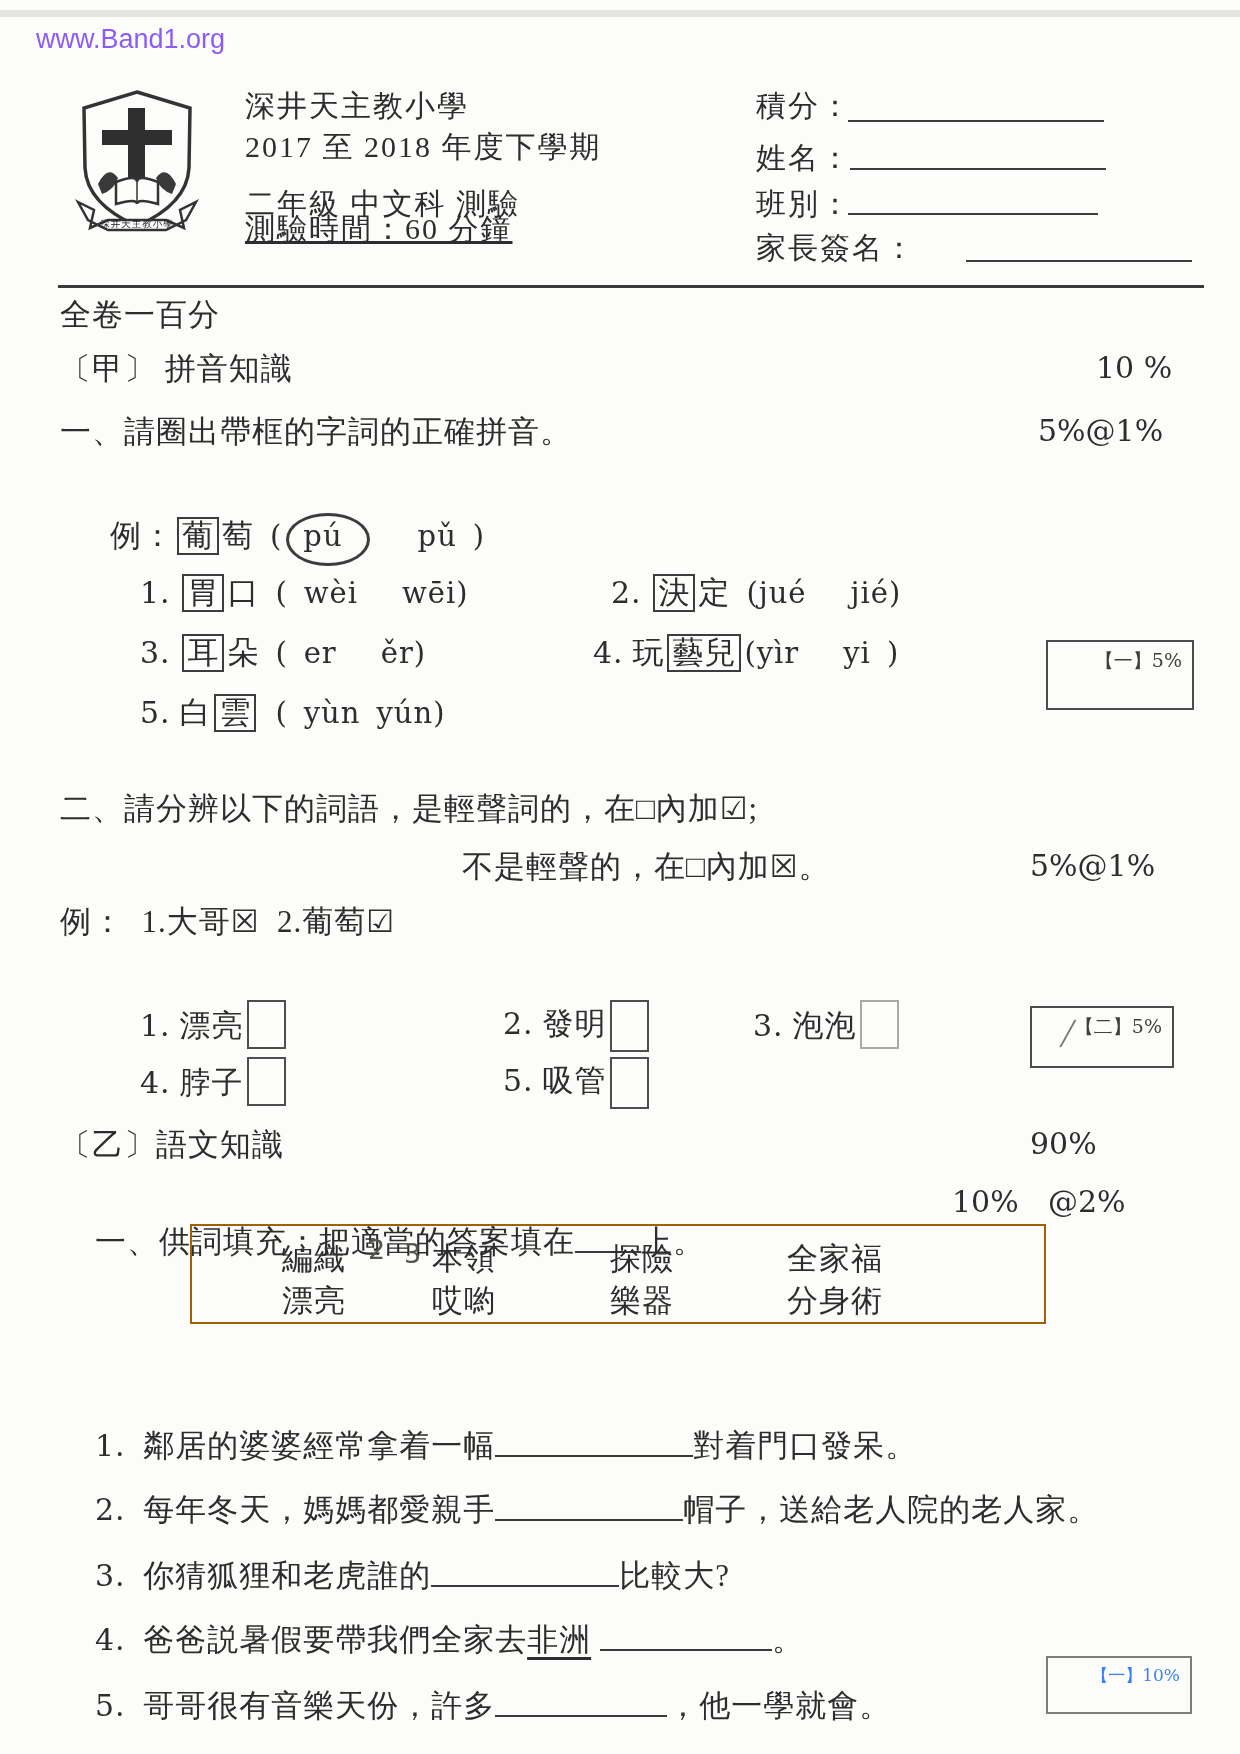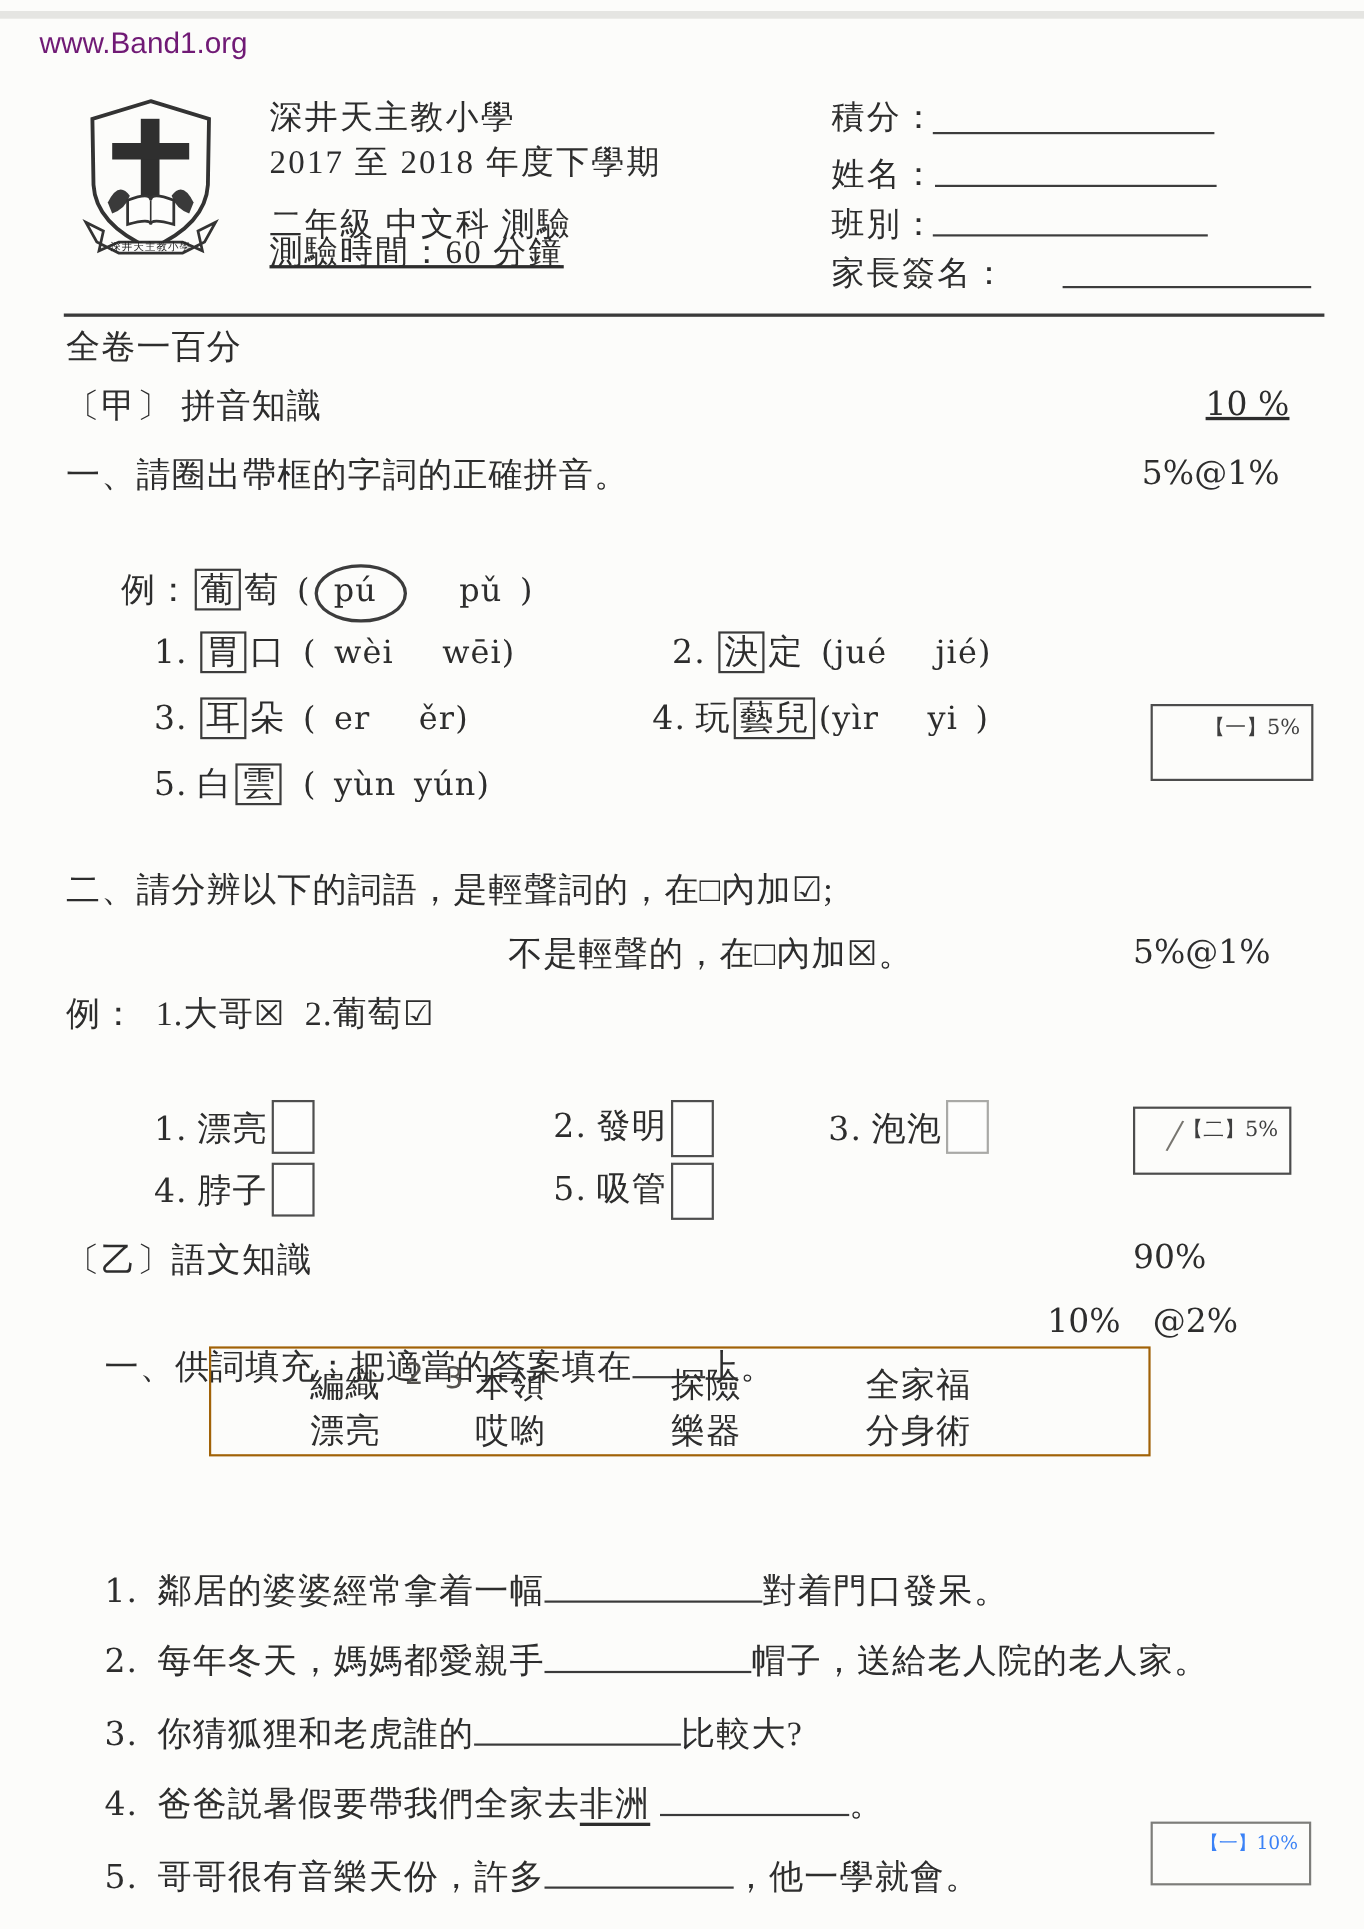--- a/index.html
+++ b/index.html
@@ -19,21 +19,21 @@
   .chk.light{border-color:#a9a9a6;}
   .blank{display:inline-block;border-bottom:2px solid #3a3a3a;height:0.95em;vertical-align:baseline;}
   .uline{text-decoration:underline;text-underline-offset:6px;}
   .hline{position:absolute;background:#3a3a3a;height:3px;}
   .fieldline{position:absolute;border-bottom:2px solid #3c3c3c;height:0;}
   .scorebox{position:absolute;border:2px solid #4c4c4c;display:flex;justify-content:flex-end;
             padding:6px 10px;font-family:"DejaVu Serif",serif;font-size:19px;color:#3f3f3f;box-sizing:border-box;}
   .scorebox.faint{border-color:#7d7d7a;color:#3b82f6;font-size:17px;}
   .hand{font-family:"DejaVu Sans",sans-serif;color:#55534f;font-size:27px;}
   .pencil{position:absolute;font-family:"DejaVu Sans",sans-serif;color:#77756f;font-size:36px;transform:rotate(12deg);font-weight:300;}
-  .wm{font-family:"Liberation Sans",sans-serif;font-size:27px;color:#701a75;}
+  .wm{font-family:"Liberation Sans",sans-serif;font-size:27px;color:#8b5cf6;}
   .bank{position:absolute;border:2px solid #a16207;box-sizing:border-box;}
 </style>
 </head>
 <body>
 
 <div class="page">
   <div class="scan-streak"></div>
 
   <div class="abs wm" style="left:36px;top:24px;">www.Band1.org</div>
 
@@ -69,21 +69,21 @@
   <div class="abs hdr" style="left:756px;top:184px;">班別：</div>
   <div class="fieldline" style="left:848px;top:213px;width:250px;"></div>
   <div class="abs hdr" style="left:756px;top:228px;">家長簽名：</div>
   <div class="fieldline" style="left:966px;top:260px;width:226px;"></div>
 
   <div class="hline" style="left:58px;top:285px;width:1146px;"></div>
 
   <div class="abs cjk" style="left:60px;top:296px;">全卷一百分</div>
 
   <div class="abs cjk" style="left:60px;top:350px;">〔甲〕 拼音知識</div>
-  <div class="abs pct" style="left:1096px;top:350px;text-decoration:underline;">10 %</div>
+  <div class="abs pct" style="left:1096px;top:350px;">10 %</div>
 
   <div class="abs cjk" style="left:60px;top:413px;">一、請圈出帶框的字詞的正確拼音。</div>
   <div class="abs pct" style="left:1038px;top:413px;">5%@1%</div>
 
   <div class="abs cjk" style="left:75px;top:476px;">
     <span>例：</span><span class="boxed">葡</span><span>萄</span><span class="py gap1">(</span><span class="circle py">pú</span><span class="py gap2">pǔ</span><span class="py gap1">)</span>
   </div>
 
   <div class="abs cjk" style="left:105px;top:537px;">
     <span class="num">1.</span> <span class="boxed">胃</span><span>口</span><span class="py gap1">(</span><span class="py gap1">wèi</span><span class="py gap2">wēi</span><span class="py">)</span>

